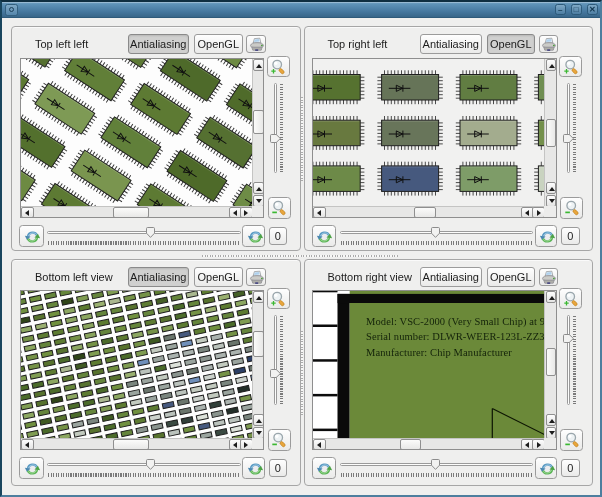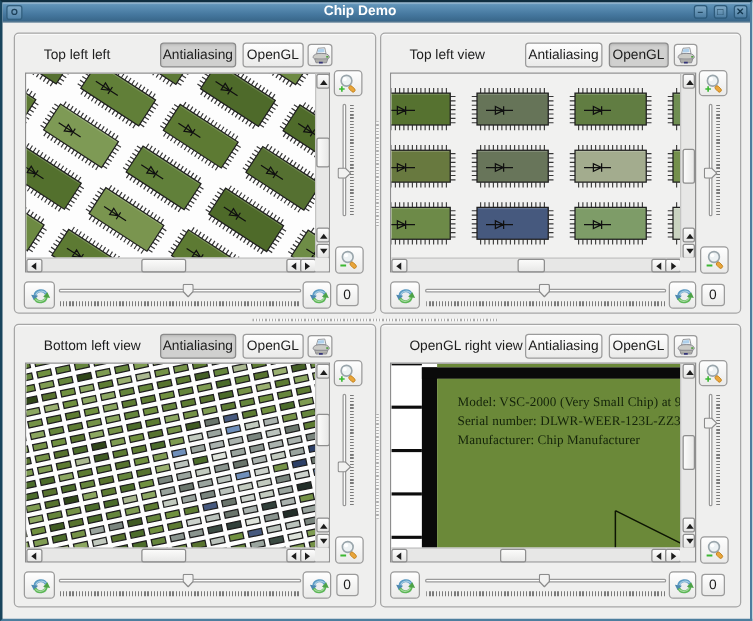--- a/index.html
+++ b/index.html
@@ -64,21 +64,20 @@
 .sdots-h{position:absolute;height:2px;
  background:repeating-linear-gradient(90deg,#ababab 0 1px,#f7f7f6 1px 2.6px)}
 .sdots-v{position:absolute;width:2px;
  background:repeating-linear-gradient(180deg,#ababab 0 1px,#f7f7f6 1px 2.6px)}
 </style></head><body>
 <div class="frame"></div>
 <div class="tbar">
     <div class="wicon">
       <div></div>
     </div>
-    <div class="ttl">Chip Demo</div>
     <div class="wbtn" style="left:553px">–</div>
     <div class="wbtn" style="left:569px">□</div>
     <div class="wbtn" style="left:585px">✕</div>
   </div>
 <div class="panel" style="left:11px;top:26px;width:290px;height:225px">
     <div class="plabel">Top left left</div>
     <div class="tb on" style="left:115.5px;width:61.5px">Antialiasing</div>
     <div class="tb" style="left:182px;width:48.5px">OpenGL</div>
     <div class="pb">
       <svg width="16" height="15" viewBox="0 0 16 15">
@@ -433,21 +432,21 @@
         <path d="M4.6,6.9 a4.7,4.4 0 0 1 8,-1.4" fill="none" stroke="#a6cde4" stroke-width="0.9"></path>
         <path d="M0.9,6.7 l5.6,0.9 -3.4,3.6 z" fill="#4c88b0"></path>
         <path d="M13,8.4 a4.7,4.4 0 0 1 -9,1.3" fill="none" stroke="#5cb656" stroke-width="2.4"></path>
         <path d="M12.4,9.1 a4.7,4.4 0 0 1 -8,1.4" fill="none" stroke="#abdca4" stroke-width="0.9"></path>
         <path d="M16.1,9.3 l-5.6,-0.9 3.4,-3.6 z" fill="#4da247"></path>
       </svg>
     </div>
     <div class="zero" style="top:199.5px">0</div>
   </div>
 <div class="panel" style="left:303.5px;top:26px;width:289px;height:225px">
-    <div class="plabel">Top left view</div>
+    <div class="plabel">Top right left</div>
     <div class="tb" style="left:115.5px;width:61.5px">Antialiasing</div>
     <div class="tb on" style="left:182px;width:48.5px">OpenGL</div>
     <div class="pb">
       <svg width="16" height="15" viewBox="0 0 16 15">
         <path d="M4.2,6 L5.4,1.6 10.8,1.2 11.8,5.8 z" fill="#f2f5f7" stroke="#8a8f94" stroke-width="0.7"></path>
         <path d="M5.6,2.4 10,2 10.6,4.6 5,5 z" fill="#aed0ec"></path>
         <path d="M1.6,8.2 C2.2,6.3 4.4,5.7 8,5.7 11.6,5.7 13.8,6.3 14.4,8.2 14.8,9.6 13.8,10.6 8,10.6 2.2,10.6 1.2,9.6 1.6,8.2 z" fill="#cbcbc7" stroke="#83838a" stroke-width="0.7"></path>
         <path d="M2.8,10.2 L3.8,13.2 12.2,13.2 13.2,10.2 z" fill="#bbbbb6" stroke="#83838a" stroke-width="0.7"></path>
         <path d="M3.4,11.8 h9.2" stroke="#9a9a96" stroke-width="0.6"></path>
         <rect x="12" y="7.8" width="1.7" height="1.3" fill="#4b9e3c"></rect>
@@ -1113,21 +1112,21 @@
         <path d="M4.6,6.9 a4.7,4.4 0 0 1 8,-1.4" fill="none" stroke="#a6cde4" stroke-width="0.9"></path>
         <path d="M0.9,6.7 l5.6,0.9 -3.4,3.6 z" fill="#4c88b0"></path>
         <path d="M13,8.4 a4.7,4.4 0 0 1 -9,1.3" fill="none" stroke="#5cb656" stroke-width="2.4"></path>
         <path d="M12.4,9.1 a4.7,4.4 0 0 1 -8,1.4" fill="none" stroke="#abdca4" stroke-width="0.9"></path>
         <path d="M16.1,9.3 l-5.6,-0.9 3.4,-3.6 z" fill="#4da247"></path>
       </svg>
     </div>
     <div class="zero" style="top:198.5px">0</div>
   </div>
 <div class="panel" style="left:303.5px;top:259px;width:289px;height:227px">
-    <div class="plabel">OpenGL right view</div>
+    <div class="plabel">Bottom right view</div>
     <div class="tb" style="left:115.5px;width:61.5px">Antialiasing</div>
     <div class="tb" style="left:182px;width:48.5px">OpenGL</div>
     <div class="pb">
       <svg width="16" height="15" viewBox="0 0 16 15">
         <path d="M4.2,6 L5.4,1.6 10.8,1.2 11.8,5.8 z" fill="#f2f5f7" stroke="#8a8f94" stroke-width="0.7"></path>
         <path d="M5.6,2.4 10,2 10.6,4.6 5,5 z" fill="#aed0ec"></path>
         <path d="M1.6,8.2 C2.2,6.3 4.4,5.7 8,5.7 11.6,5.7 13.8,6.3 14.4,8.2 14.8,9.6 13.8,10.6 8,10.6 2.2,10.6 1.2,9.6 1.6,8.2 z" fill="#cbcbc7" stroke="#83838a" stroke-width="0.7"></path>
         <path d="M2.8,10.2 L3.8,13.2 12.2,13.2 13.2,10.2 z" fill="#bbbbb6" stroke="#83838a" stroke-width="0.7"></path>
         <path d="M3.4,11.8 h9.2" stroke="#9a9a96" stroke-width="0.6"></path>
         <rect x="12" y="7.8" width="1.7" height="1.3" fill="#4b9e3c"></rect>

